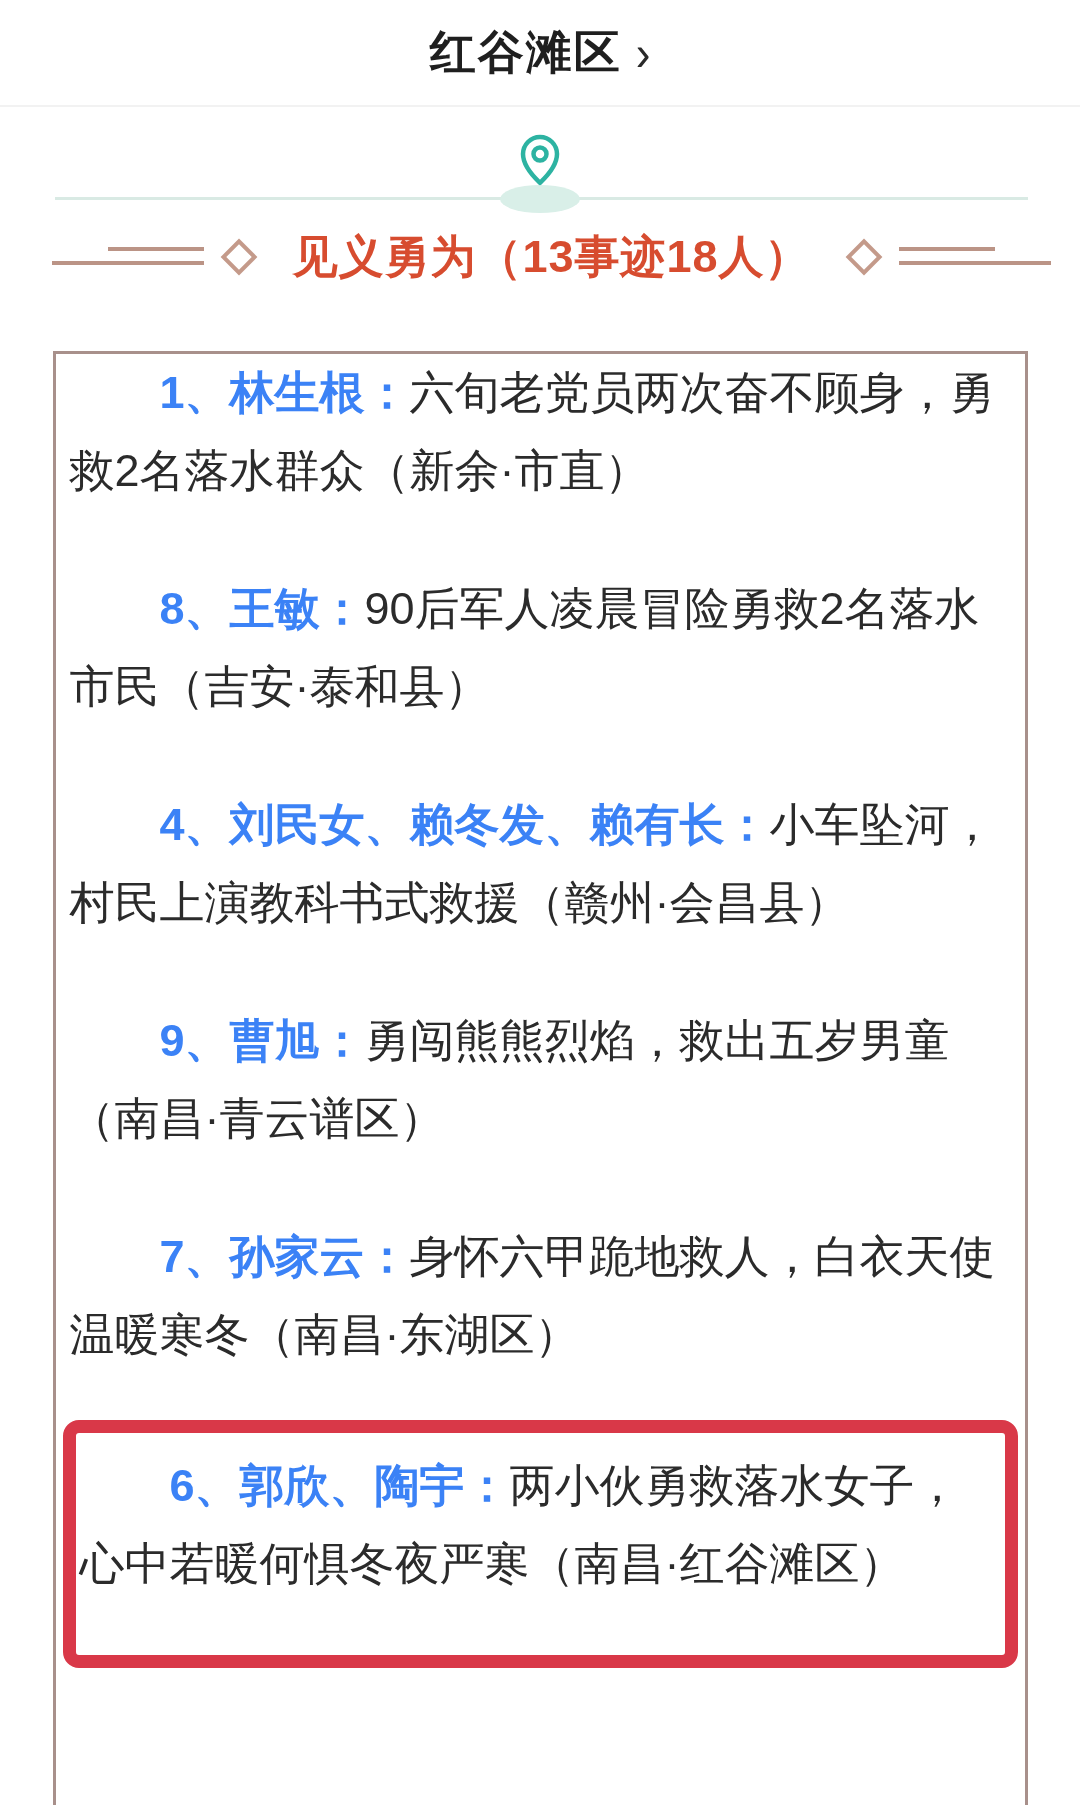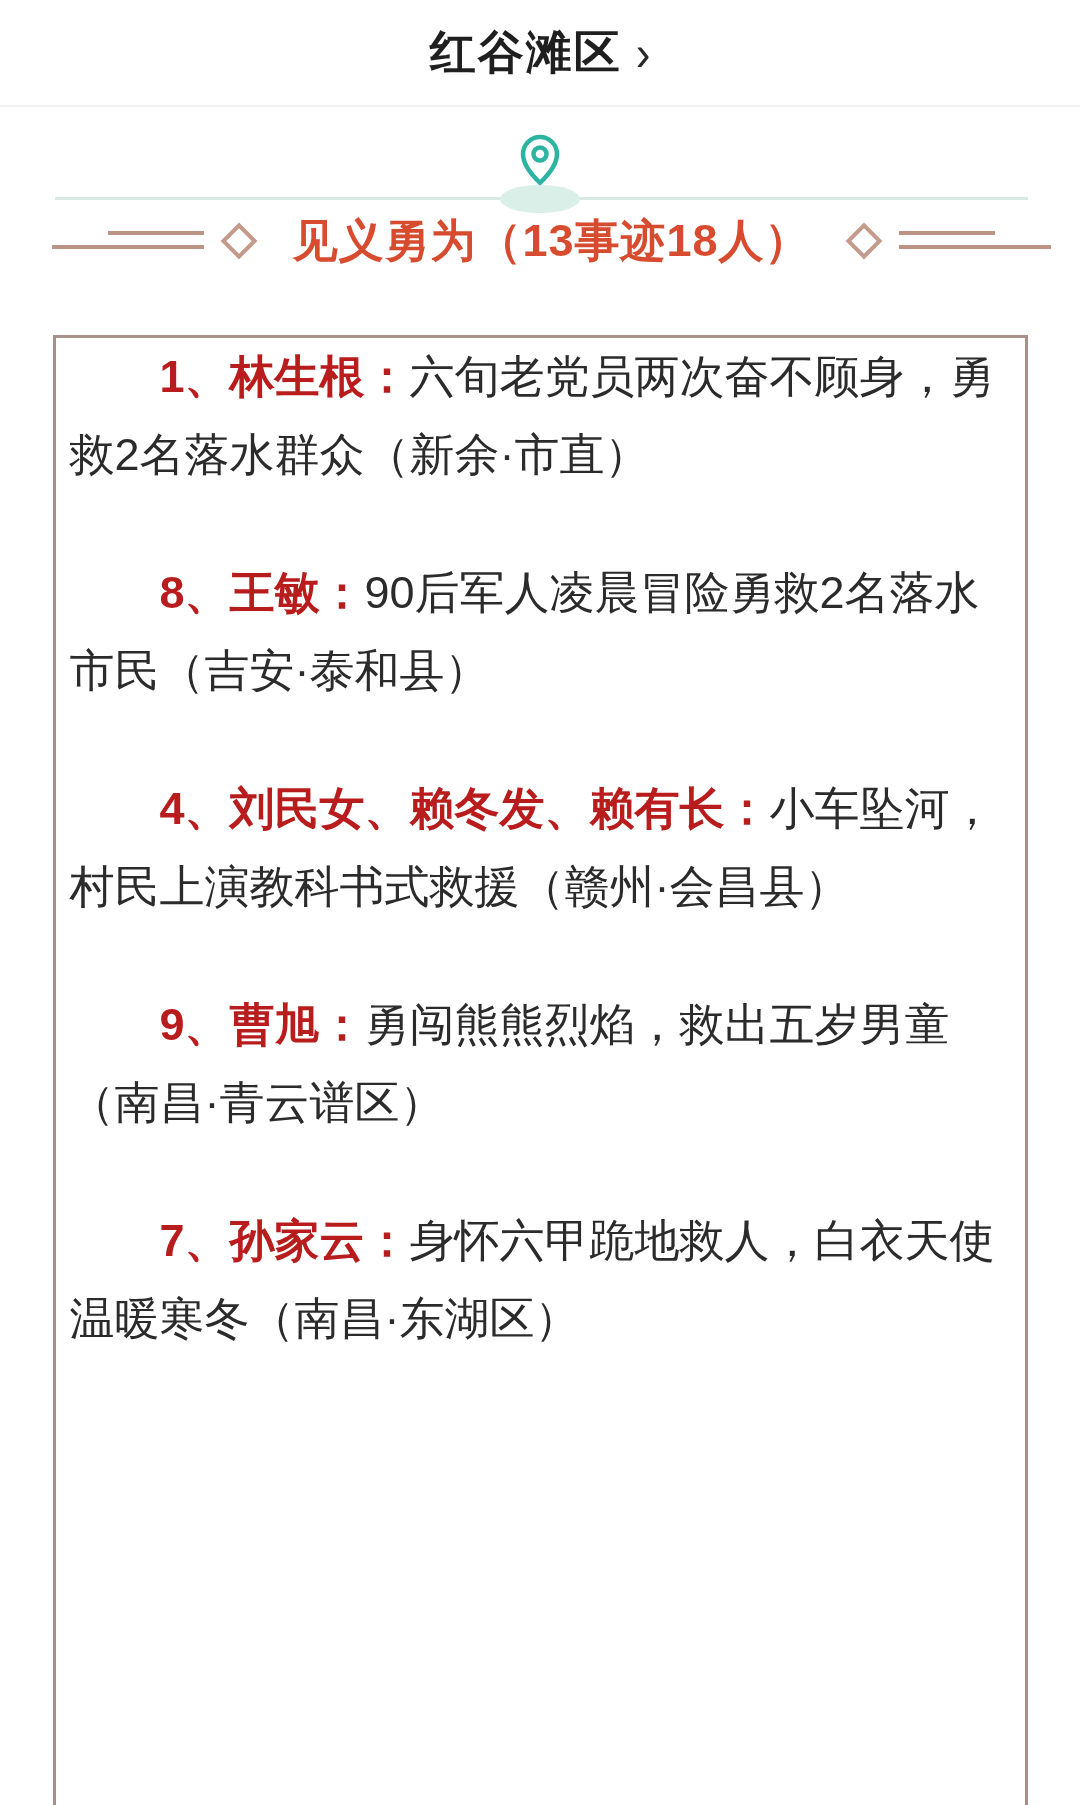--- a/index.html
+++ b/index.html
@@ -35,20 +35,21 @@
   }
   .pin-blob {
     position: absolute; left: 50%; top: 70px; transform: translateX(-50%);
     width: 80px; height: 28px; border-radius: 50%;
     background: #d9efe8;
   }
   .pin-icon { position: absolute; left: 50%; top: 18px; transform: translateX(-50%); }
 
   
   .sec-header {
+    margin-top: 16px;
     display: flex; align-items: center; justify-content: center; padding-left: 23px;
   }
   .orn { position: relative; width: 152px; height: 26px; }
   .orn .l1, .orn .l2 { position: absolute; background: #bb9486; }
   .orn-left .l1 { right: 0; top: 3px; width: 96px; height: 4px; }
   .orn-left .l2 { right: 0; top: 17px; width: 152px; height: 4px; }
   .orn-right .l1 { left: 0; top: 3px; width: 96px; height: 4px; }
   .orn-right .l2 { left: 0; top: 17px; width: 152px; height: 4px; }
   .diamond {
     width: 26px; height: 26px; border: 4px solid #c49a8a;
@@ -67,21 +68,21 @@
     background: #ffffff;
     padding: 0 14px 80px;
     min-height: 1480px;
   }
   .item {
     font-size: 45px; line-height: 78px; color: #2b2b2b;
     text-indent: 90px;
     word-break: break-all;
   }
   .item:not(:first-child) { margin-top: 60px; }
-  .item .nm { color: #b91c1c; font-weight: 700; }
+  .item .nm { color: #3b82f6; font-weight: 700; }
 
   .highlight-box {
     border: 13px solid #d93848;
     border-radius: 16px;
     margin: 46px -7px 0;
     padding: 14px 14px 52px 4px;
   }
   .highlight-box .item { margin-top: 0; }
 </style>
 </head>
@@ -122,14 +123,17 @@
   <p class="item"><span class="nm">1、林生根：</span><span>六旬老党员两次奋不顾身，勇救2名落水群众（新余·市直）</span></p>
 
   <p class="item"><span class="nm">8、王敏：</span><span>90后军人凌晨冒险勇救2名落水市民（吉安·泰和县）</span></p>
 
   <p class="item"><span class="nm">4、刘民女、赖冬发、赖有长：</span><span>小车坠河，村民上演教科书式救援（赣州·会昌县）</span></p>
 
   <p class="item"><span class="nm">9、曹旭：</span><span>勇闯熊熊烈焰，救出五岁男童（南昌·青云谱区）</span></p>
 
   <p class="item"><span class="nm">7、孙家云：</span><span>身怀六甲跪地救人，白衣天使温暖寒冬（南昌·东湖区）</span></p>
 
+  <div class="highlight-box">
+    <p class="item"><span class="nm">6、郭欣、陶宇：</span><span>两小伙勇救落水女子，心中若暖何惧冬夜严寒（南昌·红谷滩区）</span></p>
+  </div>
 
 </div>
 
 </body></html>

